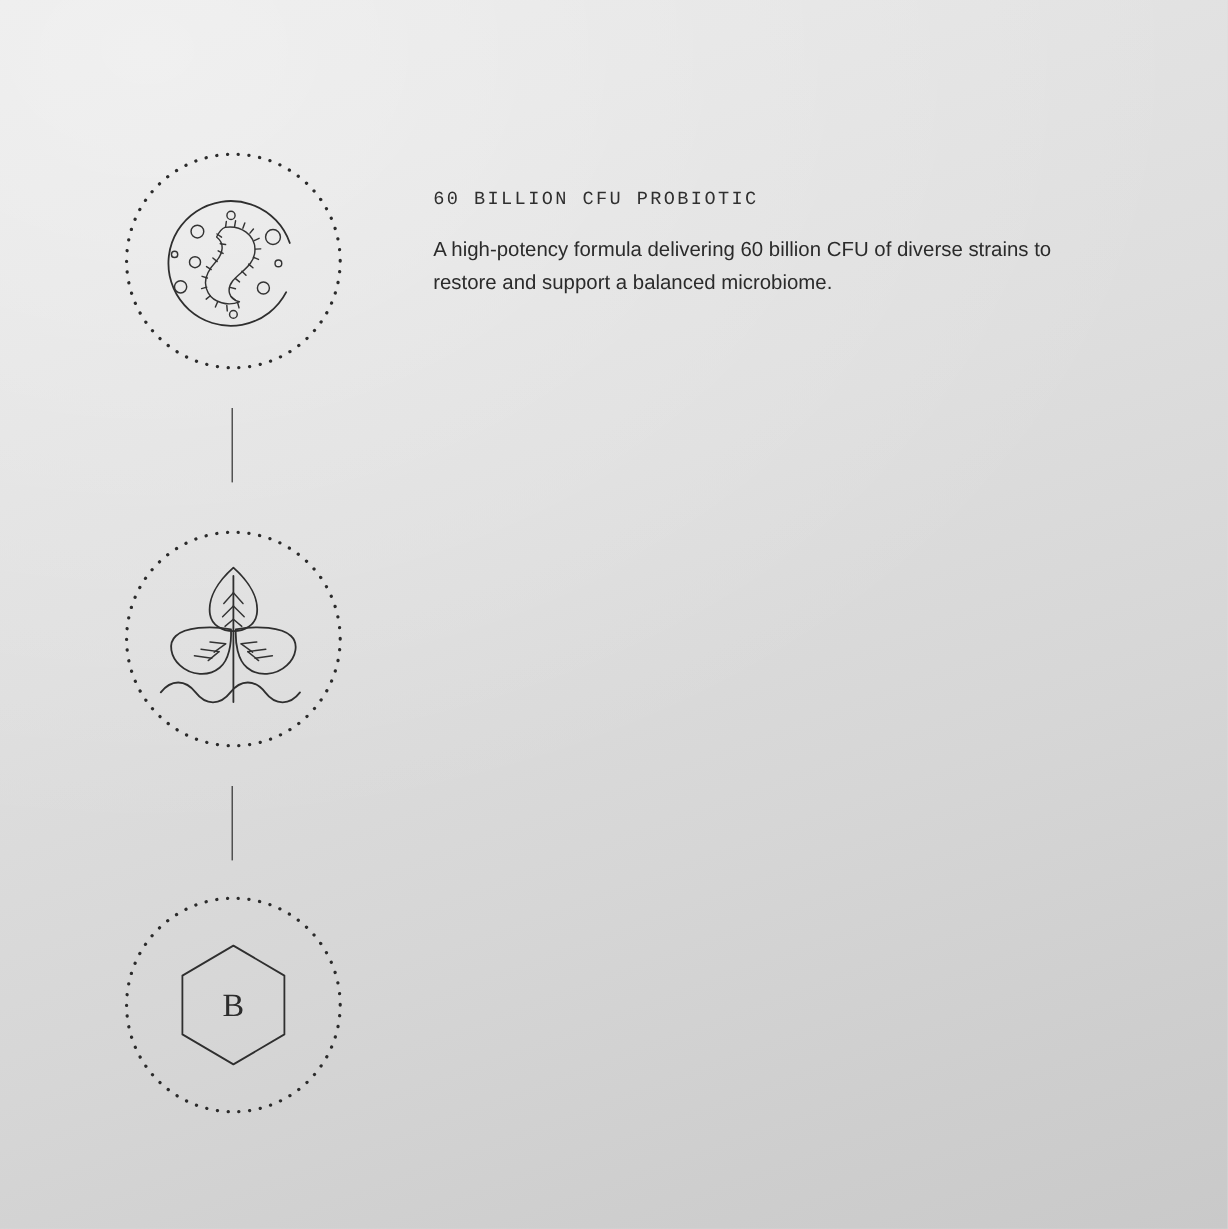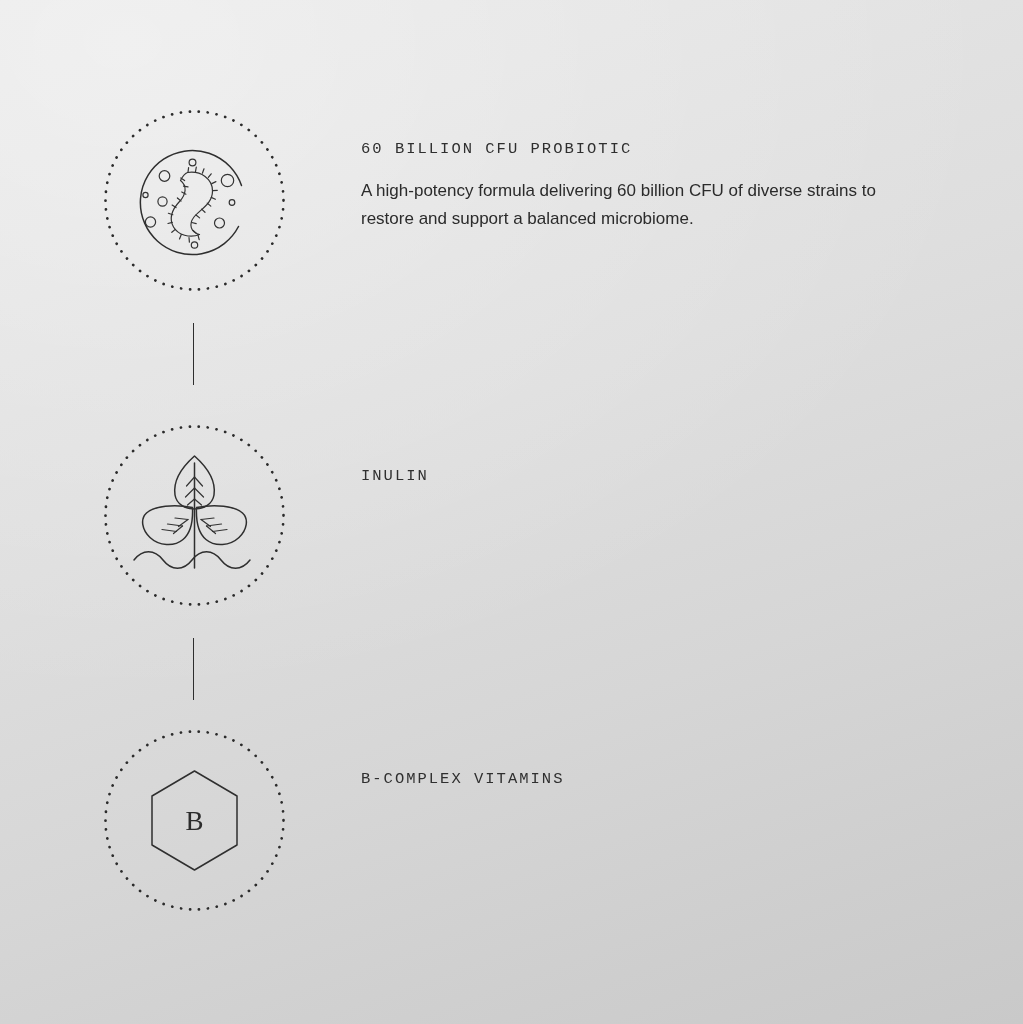--- a/index.html
+++ b/index.html
@@ -38,20 +38,21 @@
     background: radial-gradient(120% 90% at 12% 4%,
                 rgba(255,255,255,0.40) 0%,
                 rgba(255,255,255,0.16) 38%,
                 rgba(255,255,255,0.00) 72%);
     pointer-events: none;
   }
 
   .rows {
     position: absolute;
     inset: 0;
+    margin-top: 17px;
   }
 
   .row {
     position: absolute;
     left: 0;
     width: 1023px;
   }
   .row-1 { top: 110px; }
   .row-2 { top: 425px; }
   .row-3 { top: 730px; }
@@ -258,35 +259,33 @@
 
           <path class="stroke-line" d="M 30 135
                    C 38.5 124 50.5 124 59 135
                    C 67.5 146 79.5 146 88 135
                    C 96.5 124 108.5 124 117 135
                    C 125.5 146 137.5 146 146 135"></path>
         </svg>
       </div>
 
       <div class="text-block tb-2">
-        <h2 class="heading">INULIN</h2>
       </div>
     </div>
 
     <div class="connector connector-2"></div>
 
     <div class="row row-3">
       <div class="icon-wrap">
         <svg class="icon-svg" viewBox="0 0 181 181" xmlns="http://www.w3.org/2000/svg">
           <circle class="dotted-ring" cx="90.5" cy="90.5" r="89"></circle>
 
           <polygon class="stroke-line" points="90.5,41 133,66 133,115 90.5,140 48,115 48,66"></polygon>
           <text class="hex-letter" x="90.5" y="100">B</text>
         </svg>
       </div>
 
       <div class="text-block tb-3">
-        <h2 class="heading">B-COMPLEX VITAMINS</h2>
       </div>
     </div>
 
   </div>
 </div>
 
 </body></html>

